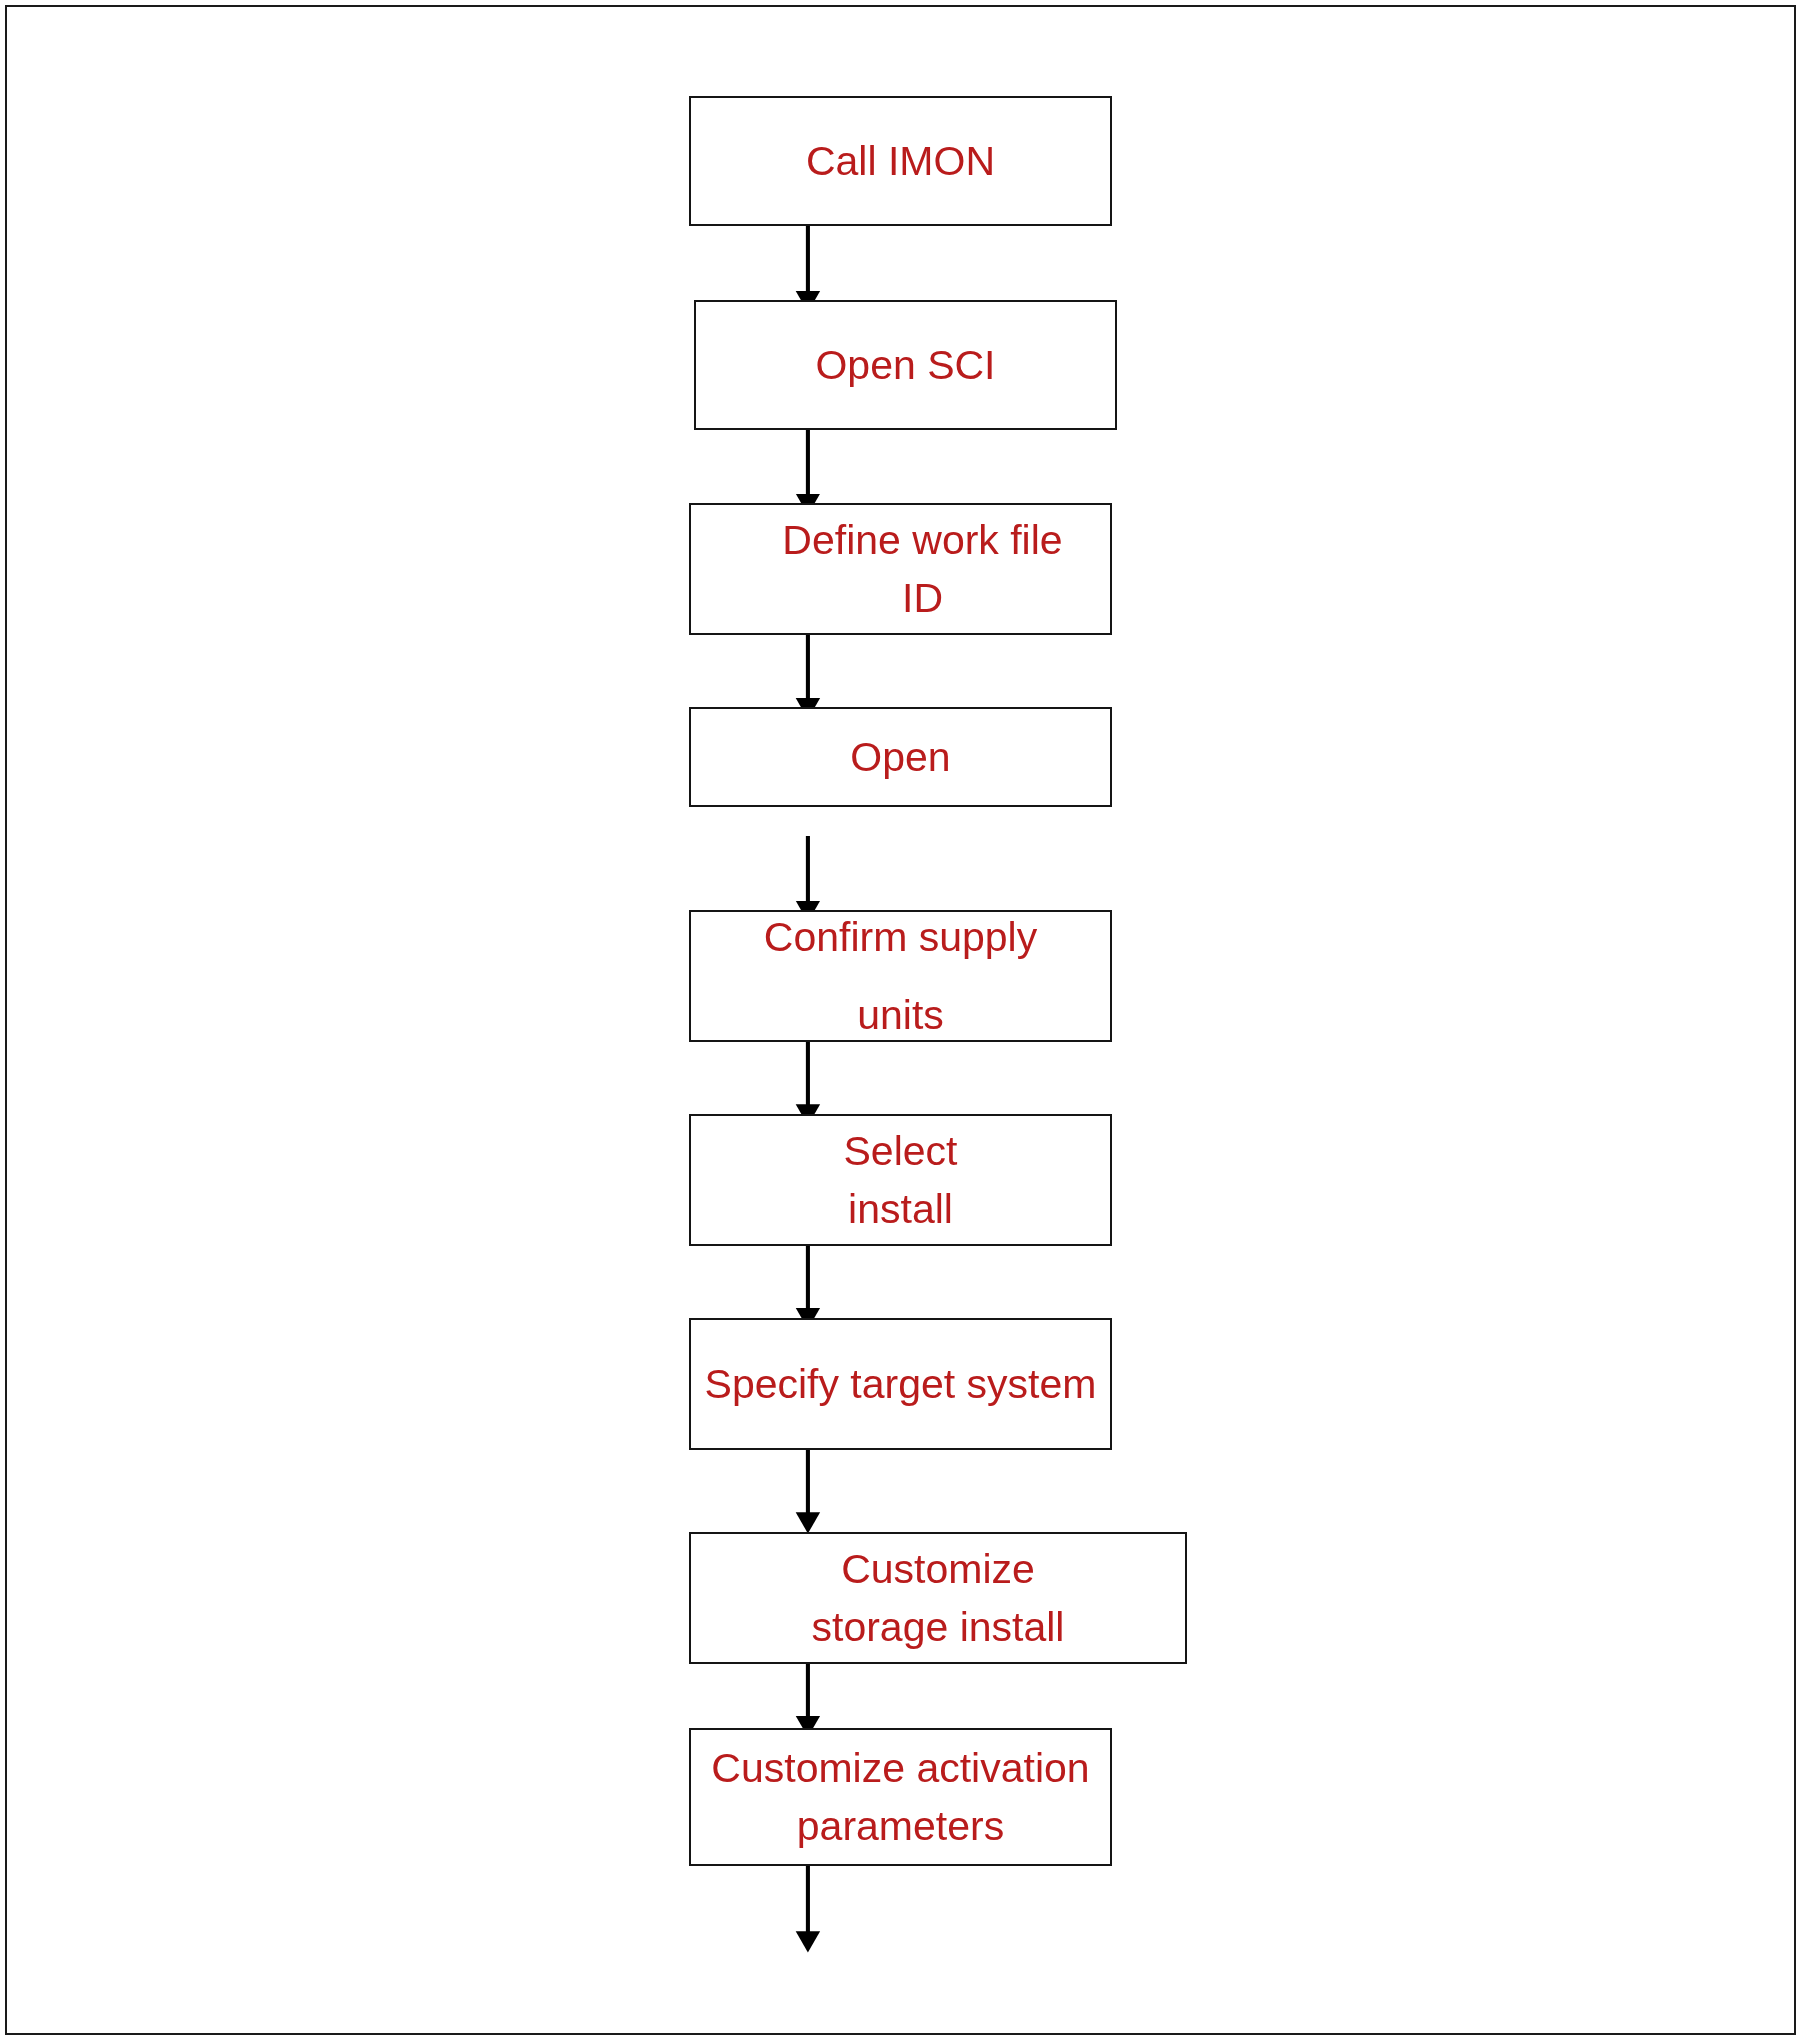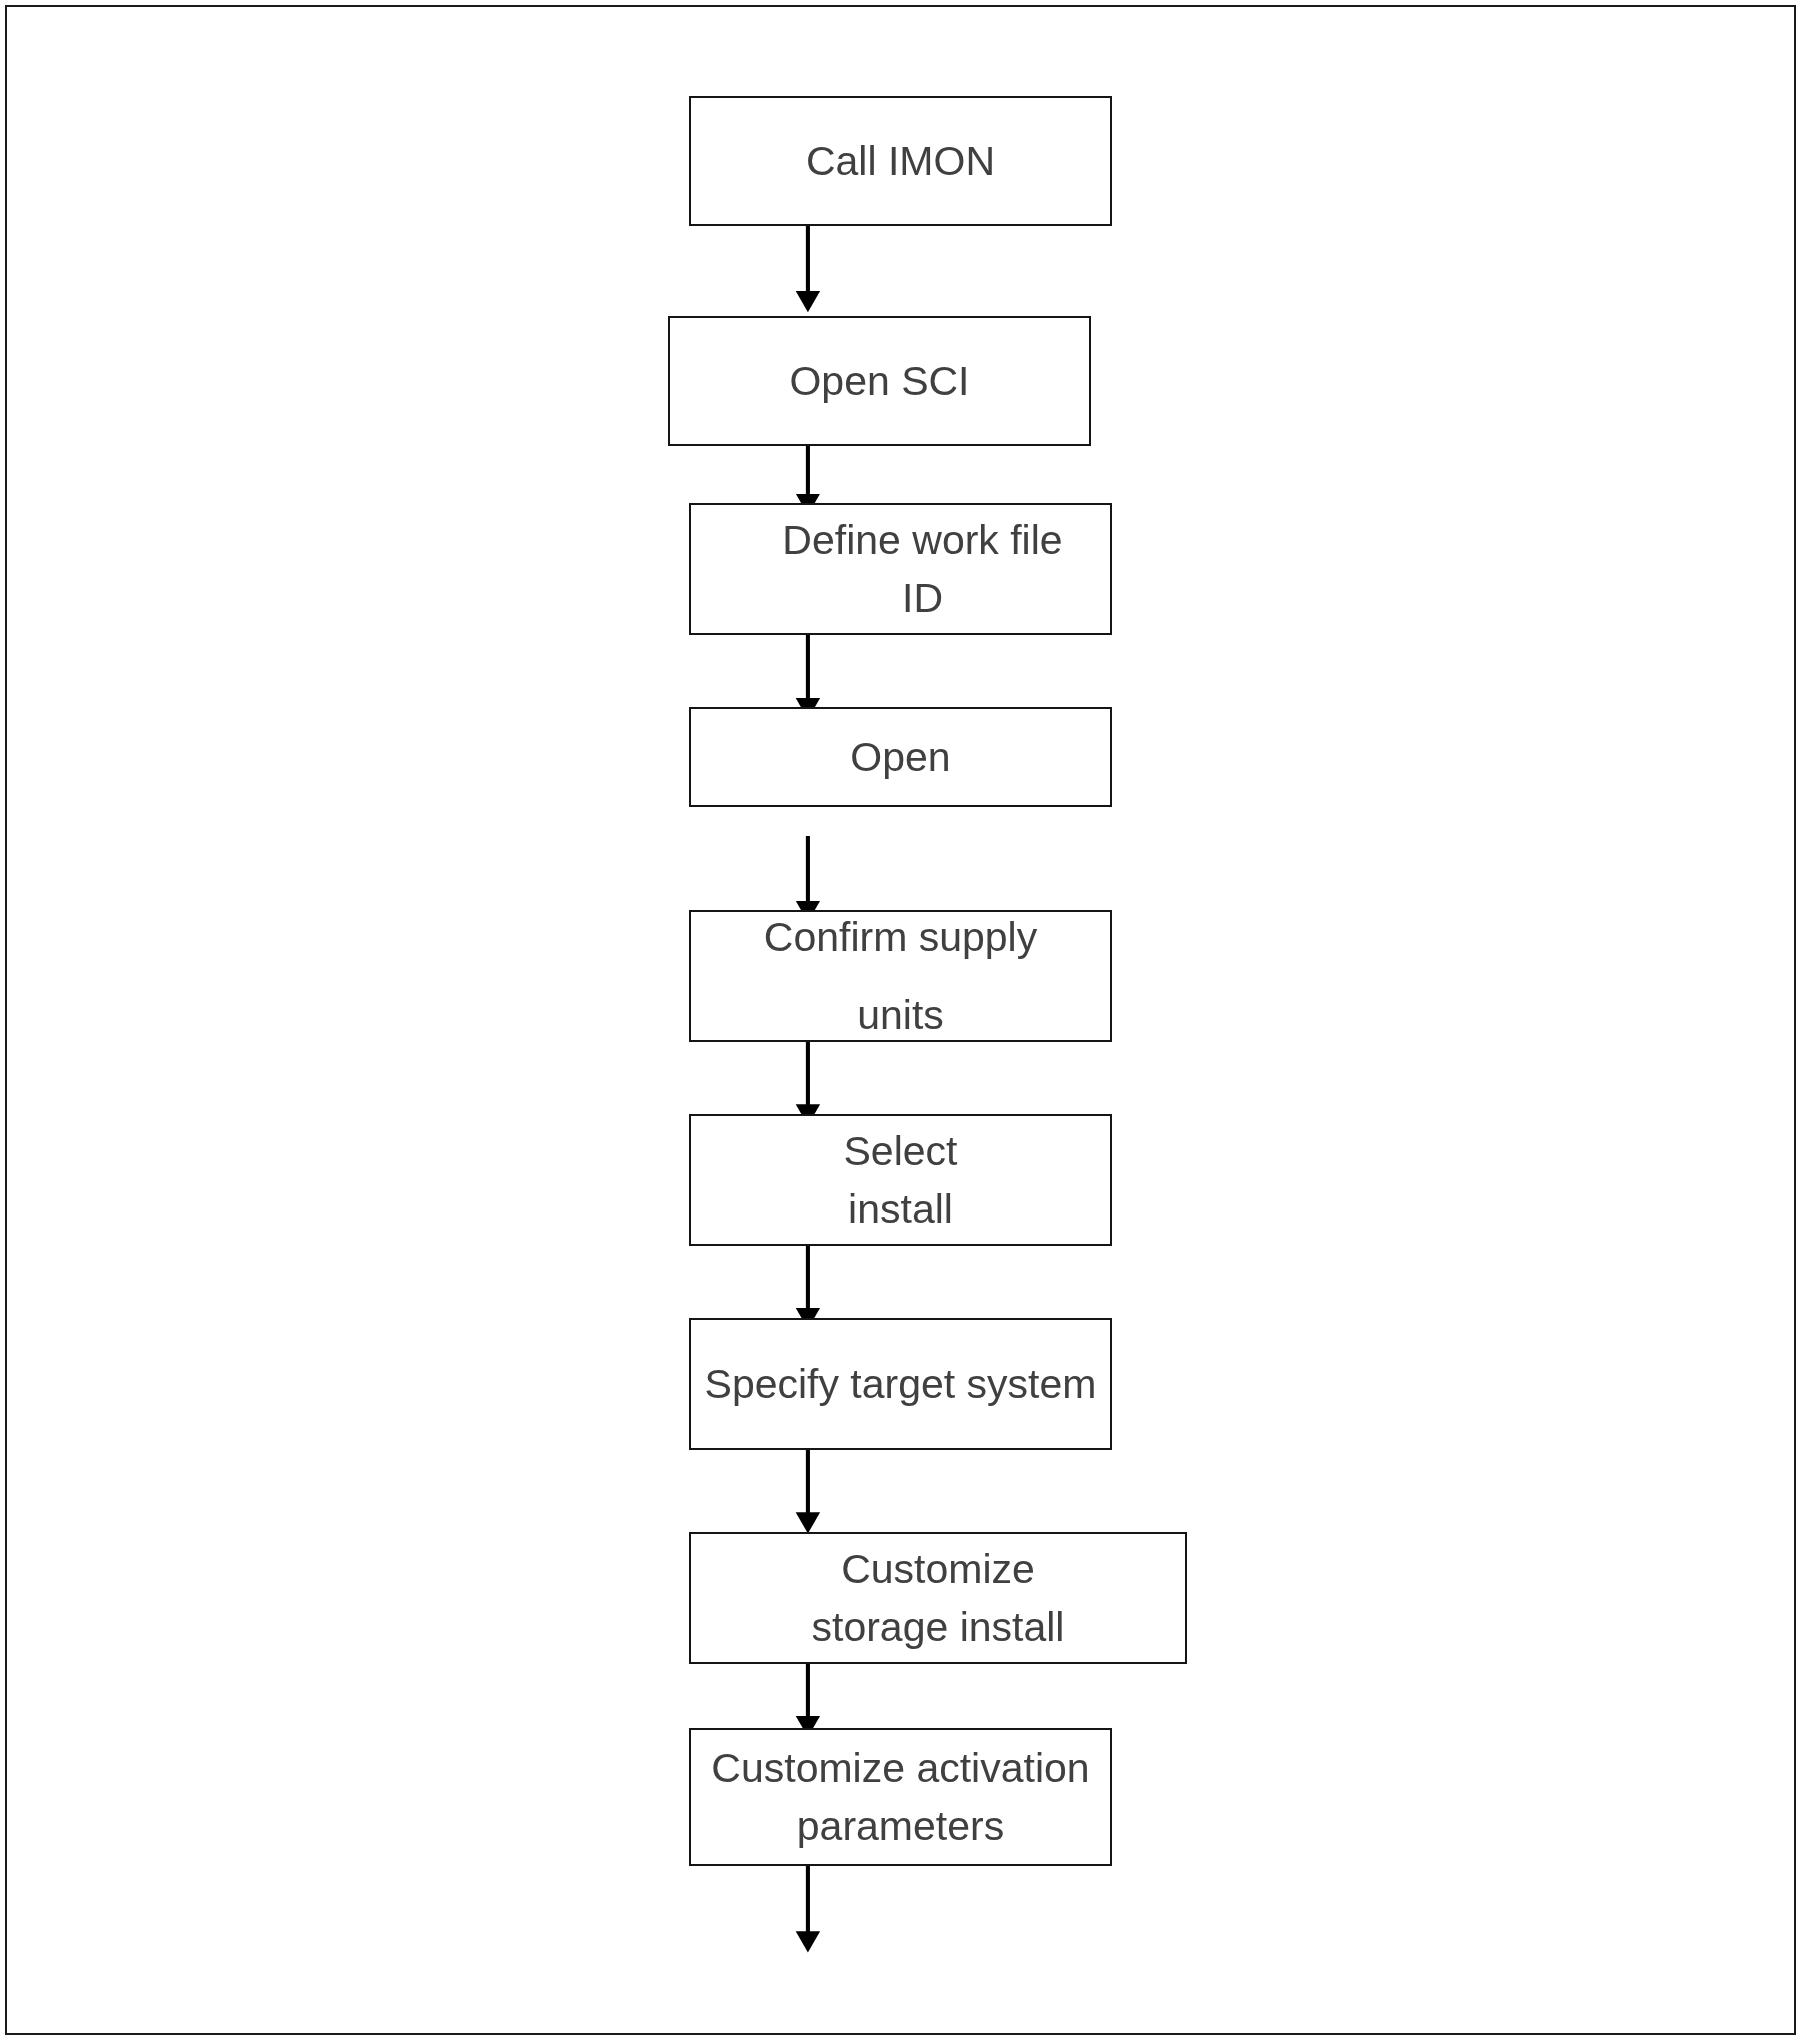--- a/index.html
+++ b/index.html
@@ -37,21 +37,21 @@
   .node-box {
     position: absolute;
     box-sizing: border-box;
     border: 2.7px solid #151515;
     background: #ffffff;
     display: flex;
     flex-direction: column;
     align-items: center;
     justify-content: center;
     text-align: right;
-    color: #404040;
+    color: #b91c1c;
     font-family: "Liberation Sans", sans-serif;
     font-size: 41px;
     line-height: 1.42;
     letter-spacing: 0px;
   }
   .node-line {
     display: block;
     white-space: nowrap;
   }
 </style>
@@ -85,21 +85,21 @@
 
     <line x1="893" y1="1824" x2="893" y2="1902" stroke="#000000" stroke-width="4.5" marker-end="url(#arrowhead)"></line>
 
     <line x1="893" y1="2057" x2="893" y2="2140" stroke="#000000" stroke-width="4.5" marker-end="url(#arrowhead)"></line>
   </svg>
 
   <div class="node-box" style="left:689px; top:96px; width:423px; height:130px;">
     <span class="node-line">Call IMON</span>
   </div>
 
-  <div class="node-box" style="left:668px; top:300px; width:423px; height:130px;margin-top:16px;">
+  <div class="node-box" style="left:694px; top:300px; width:423px; height:130px;">
     <span class="node-line">Open SCI</span>
   </div>
 
   <div class="node-box" style="left:689px; top:503px; width:423px; height:132px;padding-left:44px;">
     <span class="node-line">Define work file</span>
     <span class="node-line">ID</span>
   </div>
 
   <div class="node-box" style="left:689px; top:707px; width:423px; height:100px;">
     <span class="node-line">Open</span>

